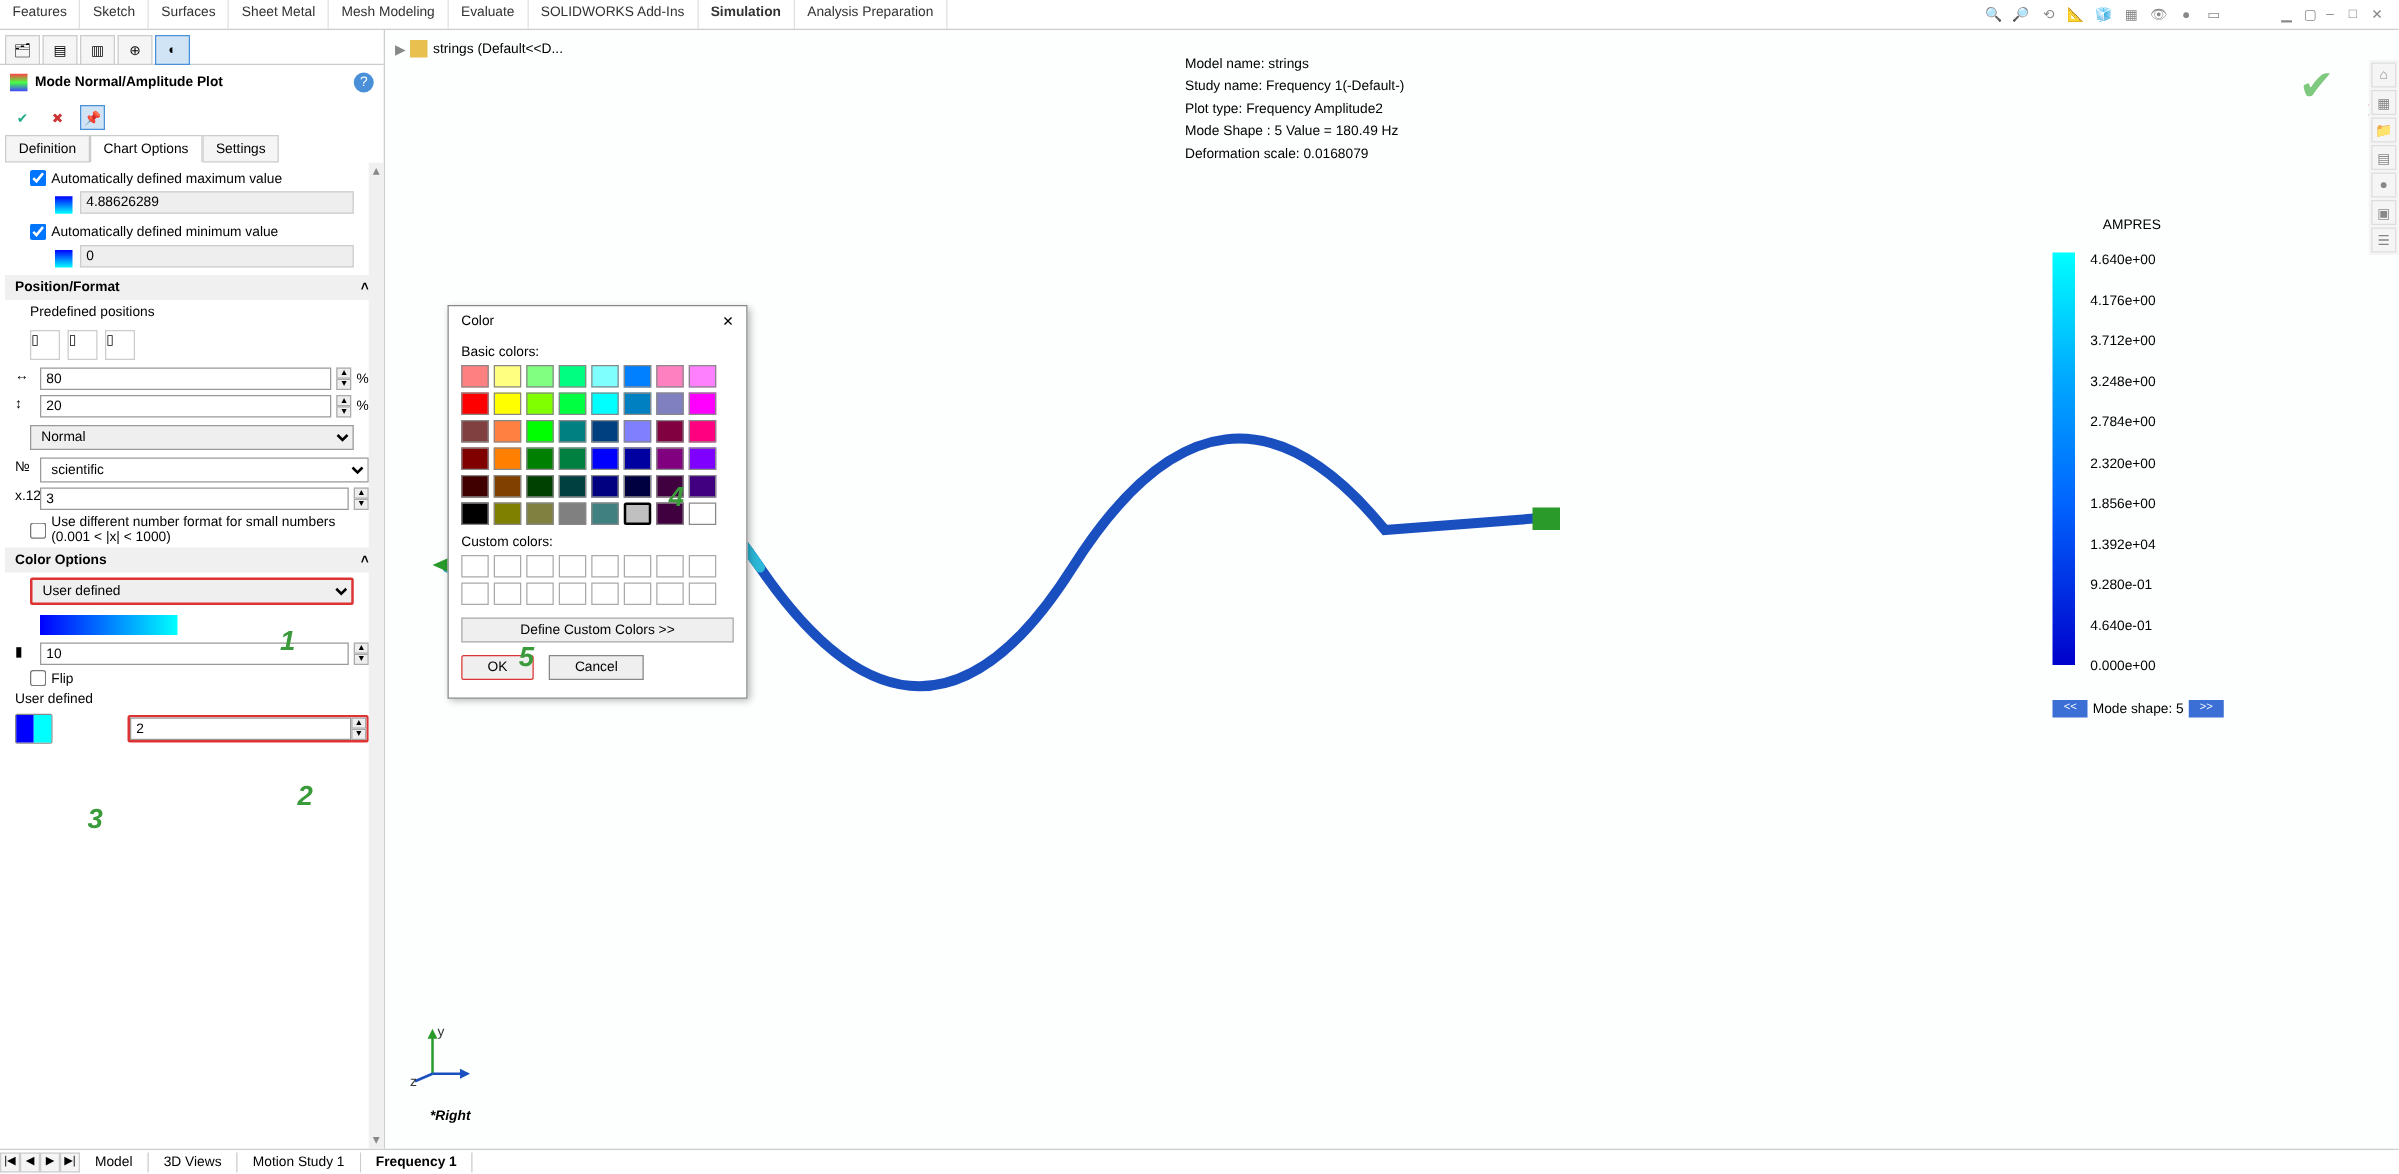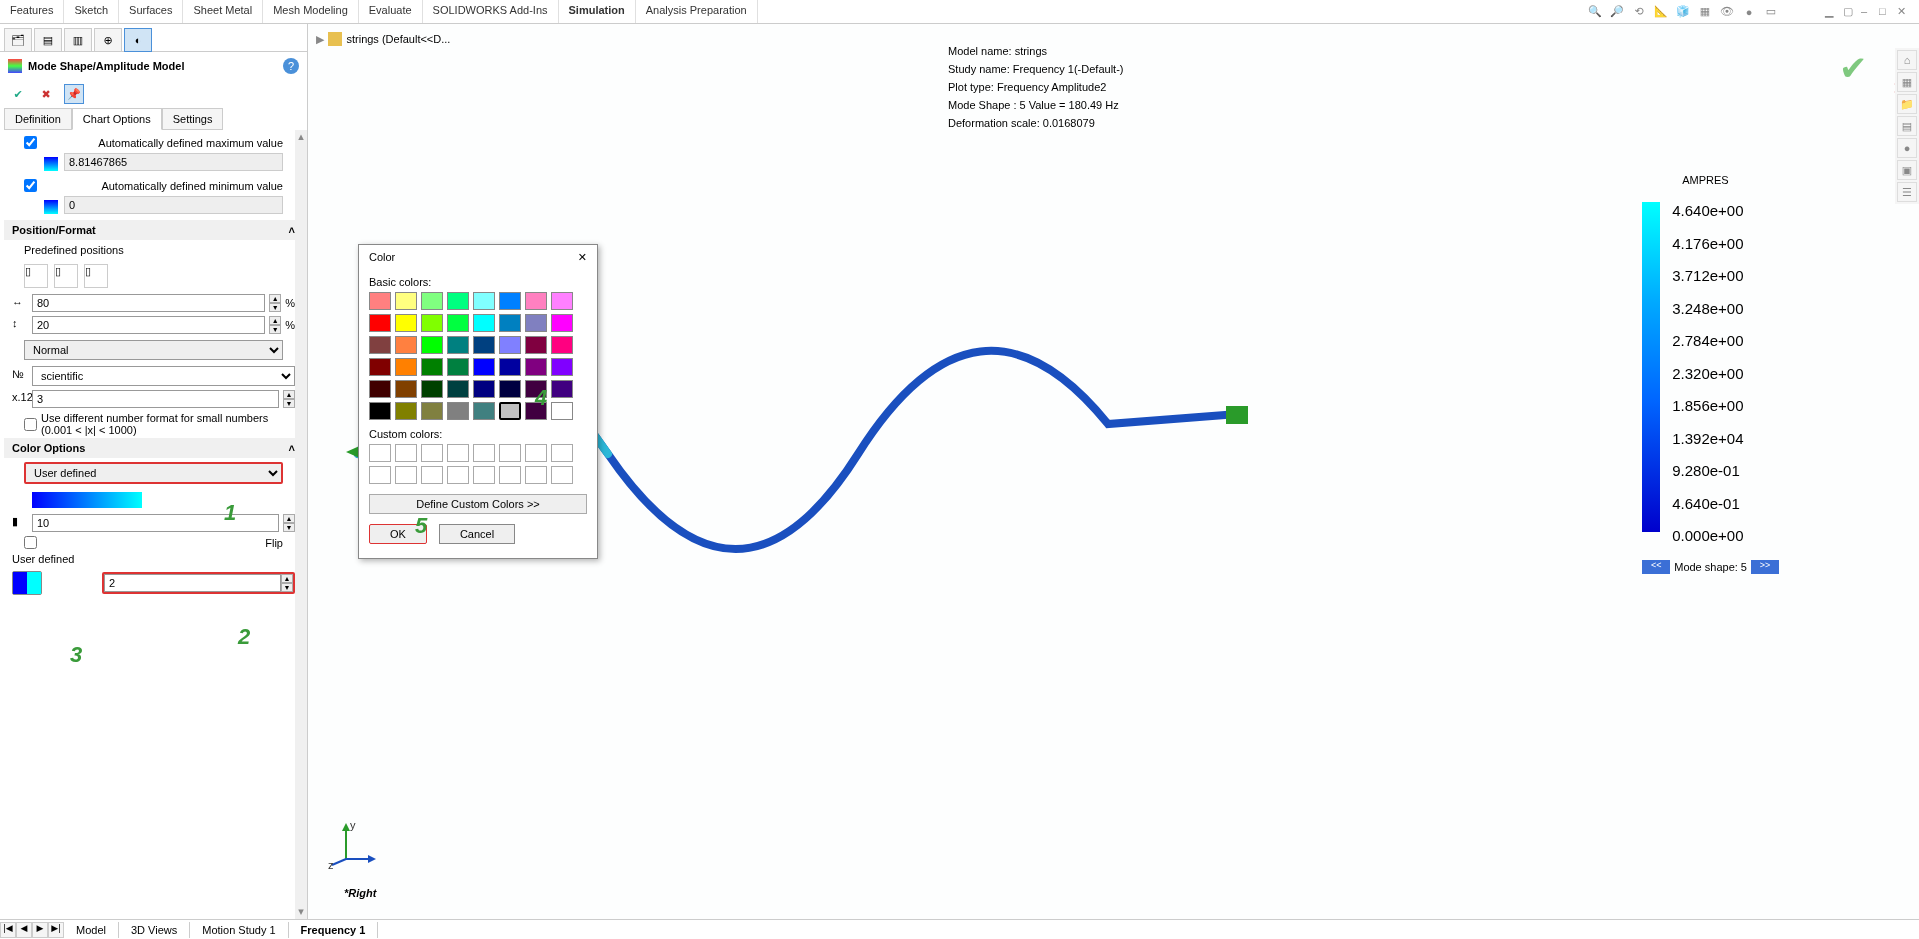--- a/index.html
+++ b/index.html
@@ -35,21 +35,21 @@
 .action-btn.pin { border: 1px solid #4a90d9; background: #d0e4f5; }
 
 .subtab-row { display: flex; padding: 0 4px; }
 .subtab { padding: 4px 10px; border: 1px solid #ccc; background: #f5f5f5; cursor: pointer; }
 .subtab.active { background: #fff; border-bottom-color: #fff; }
 
 .panel-body { flex: 1; overflow-y: auto; padding: 4px; position: relative; }
 .scroll-rail { position: absolute; right: 0; top: 0; bottom: 0; width: 12px; background: #f0f0f0; }
 .scroll-arrow { height: 14px; text-align: center; color: #888; cursor:pointer; }
 
-.check-row { display: flex; align-items: center; gap: 4px; padding: 2px 20px; justify-content: space-between; }
+.check-row { display: flex; align-items: center; gap: 4px; padding: 2px 20px; }
 .readonly-field { flex: 1; background: #eee; border: 1px solid #ccc; padding: 2px 4px; margin: 2px 20px 6px 56px; }
 .color-strip-icon { width: 14px; height: 14px; background: linear-gradient(to bottom,#00f,#0ff); margin-left: 40px; margin-right: 6px; display: inline-block; vertical-align: middle; }
 
 .section-header { background: #f0f0f0; padding: 4px 8px; font-weight: bold; display: flex; align-items: center; }
 .section-header .collapse-icon { margin-left: auto; cursor:pointer; }
 
 .pos-row { display: flex; gap: 6px; padding: 4px 20px; }
 .pos-btn { width: 24px; height: 24px; border: 1px solid #ccc; background: #fff; cursor:pointer; }
 
 .input-row { display: flex; align-items: center; gap: 4px; padding: 2px 8px; }
@@ -81,21 +81,21 @@
 
 .triad { position: absolute; bottom: 50px; left: 18px; }
 
 .right-strip { position: absolute; right: 0; top: 24px; width: 24px; display: flex; flex-direction: column; gap: 2px; background: #f5f5f5; padding: 2px; }
 .right-strip .tool-icon { width: 20px; height: 20px; border: 1px solid #ddd; }
 
 .legend { position: absolute; top: 150px; right: 140px; display: flex; flex-direction: column; align-items: flex-start; }
 .legend-title { margin-bottom: 16px; margin-left: 40px; }
 .legend-bar { width: 18px; height: 330px; background: linear-gradient(to bottom, #00ffff 0%, #00aaff 30%, #0066ff 60%, #0000cc 100%); }
 .legend-values { display: flex; flex-direction: column; justify-content: space-between; }
-.legend-values span { height: 14px; margin-bottom: 18.5px; font-size: 15px; }
+.legend-values span { height: 14px; margin-bottom: 18.5px; font-size: 11px; }
 .mode-shape-row { display:flex; align-items:center; gap:4px; }
 .nav-btn { background: #3b6fd6; color: #fff; width: 28px; height: 14px; text-align: center; font-size: 9px; cursor:pointer; }
 
 .right-label { position: absolute; bottom: 20px; left: 36px; font-weight: bold; font-style: italic; }
 
 
 .color-dialog { position: absolute; top: 220px; left: 50px; width: 240px; background: #fff; border: 1px solid #888; box-shadow: 2px 2px 6px rgba(0,0,0,0.3); }
 .dlg-title { display: flex; padding: 6px 10px; }
 .dlg-title .close { margin-left: auto; cursor:pointer; }
 .dlg-body { padding: 6px 10px; }
@@ -155,42 +155,42 @@
   <div class="left-panel">
     <div class="panel-tabs">
       <div class="panel-tab-btn">🗂</div>
       <div class="panel-tab-btn">▤</div>
       <div class="panel-tab-btn">▥</div>
       <div class="panel-tab-btn">⊕</div>
       <div class="panel-tab-btn active">◐</div>
     </div>
     <div class="panel-title-row">
       <span class="panel-title-icon"></span>
-      <span class="panel-title">Mode Shape/Amplitude Model</span>
+      <span class="panel-title">Mode Normal/Amplitude Plot</span>
       <span class="help-icon">?</span>
     </div>
     <div class="action-row">
       <span class="action-btn ok">✔</span>
       <span class="action-btn cancel">✖</span>
       <span class="action-btn pin">📌</span>
     </div>
     <div class="subtab-row">
       <div class="subtab">Definition</div>
       <div class="subtab active">Chart Options</div>
       <div class="subtab">Settings</div>
     </div>
 
     <div class="panel-body">
       <div class="check-row">
         <input type="checkbox" checked="" style="">
         <span>Automatically defined maximum value</span>
       </div>
       <div style="display:flex;align-items:center;">
         <span class="color-strip-icon"></span>
-        <div class="readonly-field" style="margin-left:0;">8.81467865</div>
+        <div class="readonly-field" style="margin-left:0;">4.88626289</div>
       </div>
       <div class="check-row">
         <input type="checkbox" checked="" style="">
         <span>Automatically defined minimum value</span>
       </div>
       <div style="display:flex;align-items:center;">
         <span class="color-strip-icon"></span>
         <div class="readonly-field" style="margin-left:0;">0</div>
       </div>
 

